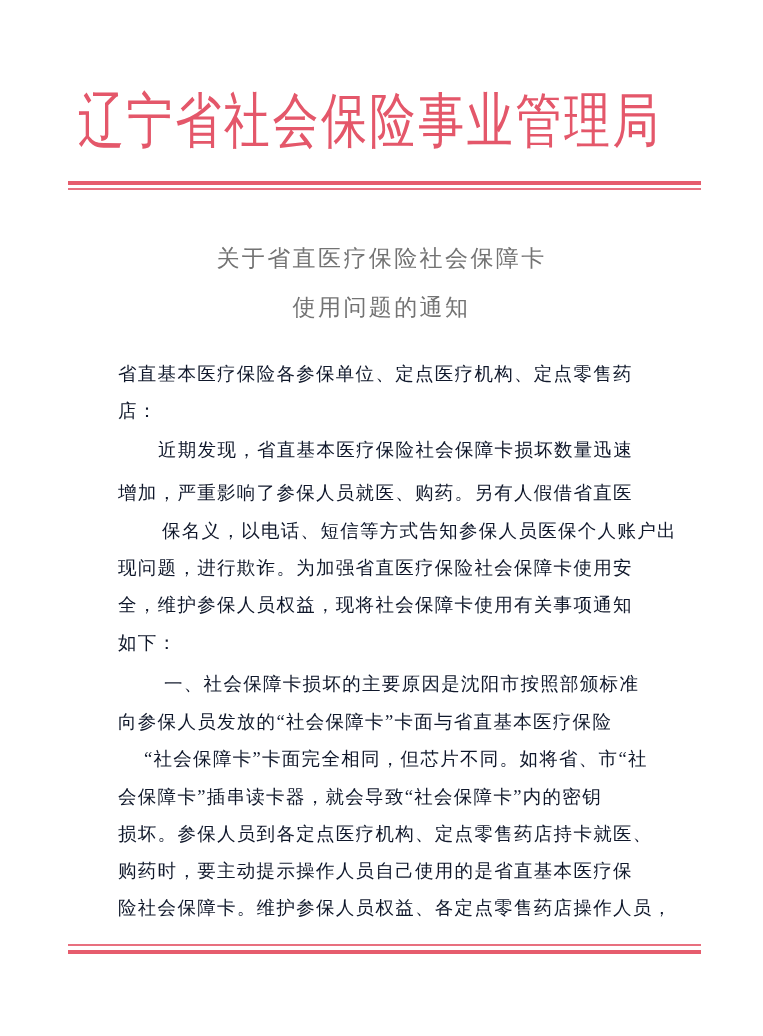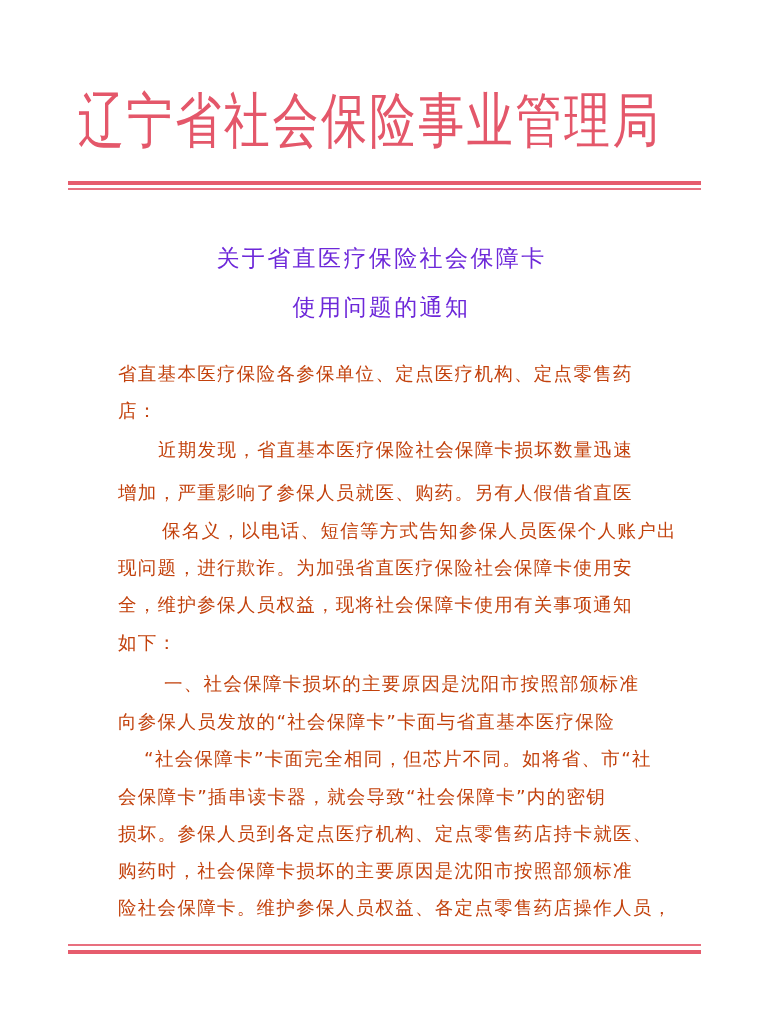--- a/index.html
+++ b/index.html
@@ -48,34 +48,35 @@
       left: 68px;
       width: 633px;
       height: 1.5px;
       background: #e8707f;
     }
     .doc-title {
       position: absolute;
       left: 0;
       width: 763px;
       text-align: center;
-      color: #6d28d9;
+      color: #737373;
       font-size: 23px;
       line-height: 30px;
       letter-spacing: 2.4px;
       white-space: nowrap;
     }
     .line {
       position: absolute;
       left: 118px;
-      color: #c2410c;
+      color: #0f172a;
       font-size: 18.5px;
       line-height: 26px;
       letter-spacing: 1.3px;
       white-space: nowrap;
+      font-family: Liberation Serif, serif;
     }
   </style>
 </head>
 <body>
 
 <div class="page">
 
   <div class="org-header">辽宁省社会保险事业管理局</div>
 
   <div class="rule-thick" style="top:181px;"></div>
@@ -97,20 +98,20 @@
     <div class="line" style="top:592px;">全，维护参保人员权益，现将社会保障卡使用有关事项通知</div>
     <div class="line" style="top:630px;">如下：</div>
   </div>
 
   <div>
     <div class="line" style="top:671px; left:164px;">一、社会保障卡损坏的主要原因是沈阳市按照部颁标准</div>
     <div class="line" style="top:709px;">向参保人员发放的“社会保障卡”卡面与省直基本医疗保险</div>
     <div class="line" style="top:746px; left:116px;margin-left:28px;">“社会保障卡”卡面完全相同，但芯片不同。如将省、市“社</div>
     <div class="line" style="top:784px;">会保障卡”插串读卡器，就会导致“社会保障卡”内的密钥</div>
     <div class="line" style="top:821px;">损坏。参保人员到各定点医疗机构、定点零售药店持卡就医、</div>
-    <div class="line" style="top:858px;">购药时，社会保障卡损坏的主要原因是沈阳市按照部颁标准</div>
+    <div class="line" style="top:858px;">购药时，要主动提示操作人员自己使用的是省直基本医疗保</div>
     <div class="line" style="top:895px;">险社会保障卡。维护参保人员权益、各定点零售药店操作人员，</div>
   </div>
 
   <div class="rule-thin" style="top:944px;"></div>
   <div class="rule-thick" style="top:950px;"></div>
 
 </div>
 
 </body></html>

